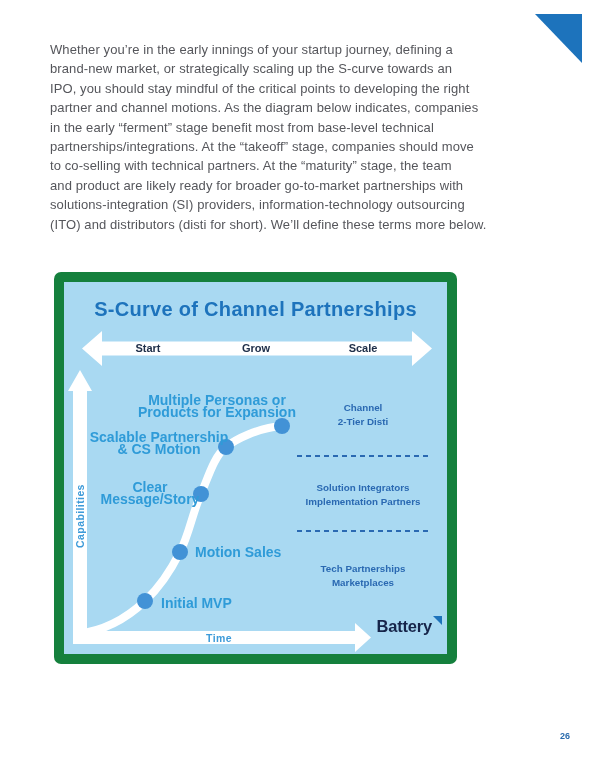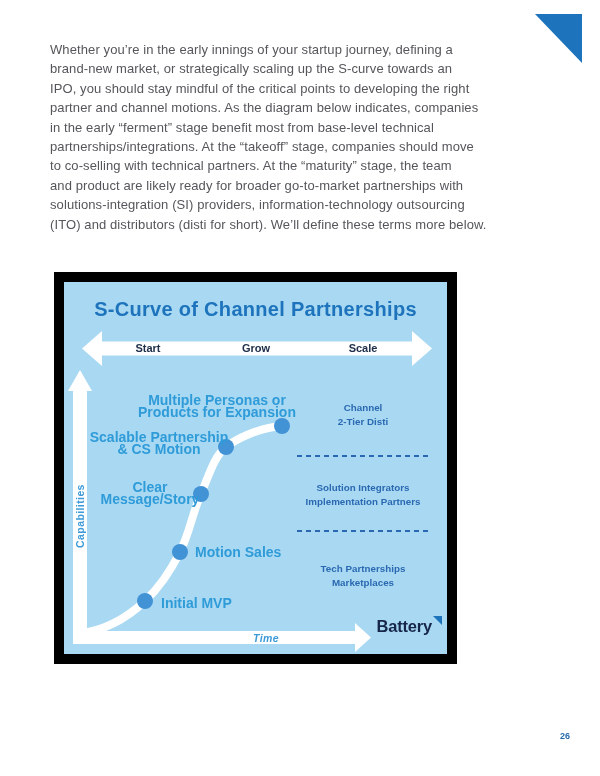--- a/index.html
+++ b/index.html
@@ -10,41 +10,41 @@
   
   .corner-logo{position:absolute;left:535px;top:14px;width:47px;height:49px;}
 
   
   .intro{position:absolute;left:50px;top:40px;width:500px;color:#55565b;
          font-size:13px;line-height:19.4px;letter-spacing:0.1px;}
   .intro div{white-space:nowrap;}
 
   
   .figure-frame{position:absolute;left:54px;top:272px;width:403px;height:392px;
-                background:#000000;}
+                background:#15803d;border-radius:7px;}
   .diagram{position:absolute;left:10px;top:10px;width:383px;height:372px;
            background:#a9d9f2;}
   .diagram .canvas{position:absolute;left:0;top:0;}
 
   .dg-title{position:absolute;left:0;top:16px;width:383px;text-align:center;
             color:#1d73bc;font-size:20px;font-weight:bold;letter-spacing:0.3px;}
 
   .stage-label{position:absolute;width:80px;top:59px;height:24px;line-height:15px;
                text-align:center;color:#20304a;font-size:11px;font-weight:bold;}
   .stage-start{left:44px;}
   .stage-grow{left:152px;}
   .stage-scale{left:259px;}
 
   .cap-label{position:absolute;left:-54px;top:227px;width:140px;height:14px;
              line-height:14px;text-align:center;color:#3d9bd9;font-size:10.5px;
              font-weight:bold;letter-spacing:0.4px;transform:rotate(-90deg);}
 
   .time-label{position:absolute;left:95px;top:349px;width:120px;height:14px;
-              line-height:14px;text-align:right;color:#3d9bd9;font-size:10.5px;
-              font-weight:bold;letter-spacing:0.4px;font-style:italic;}
+              line-height:14px;text-align:center;color:#3d9bd9;font-size:10.5px;
+              font-weight:bold;letter-spacing:0.4px;}
 
   .milestone-label{position:absolute;color:#2f9bd8;font-weight:bold;
                    font-size:14px;line-height:12px;text-align:center;}
   .ml-multiple{left:73px;top:112px;width:160px;}
   .ml-scalable{left:25px;top:149px;width:140px;}
   .ml-clear{left:16px;top:199px;width:140px;}
   .ml-direct{left:131px;top:264px;width:110px;text-align:left;}
   .ml-mvp{left:97px;top:315px;width:110px;text-align:left;}
 
   .tier-label{position:absolute;left:219px;width:160px;color:#2a69b2;

